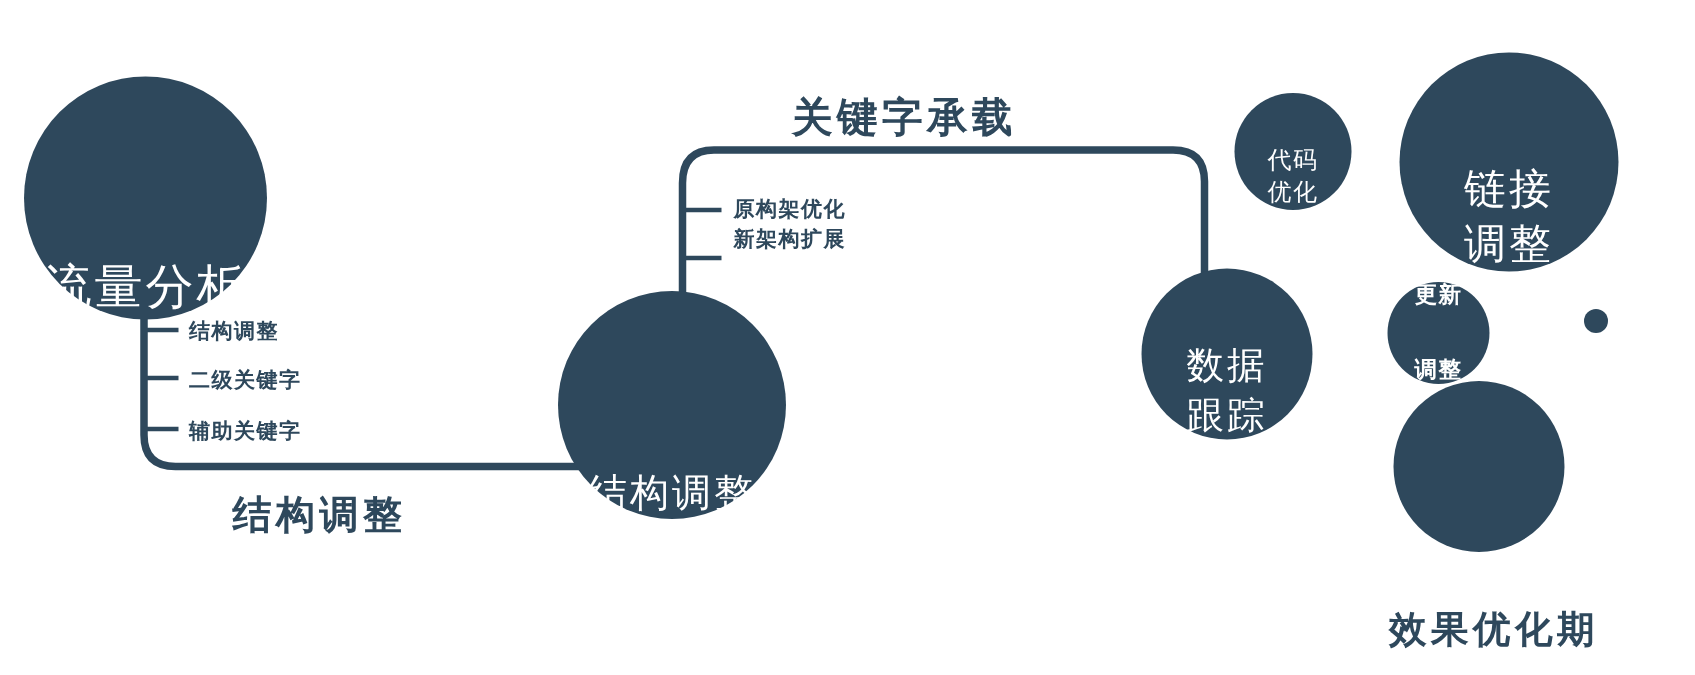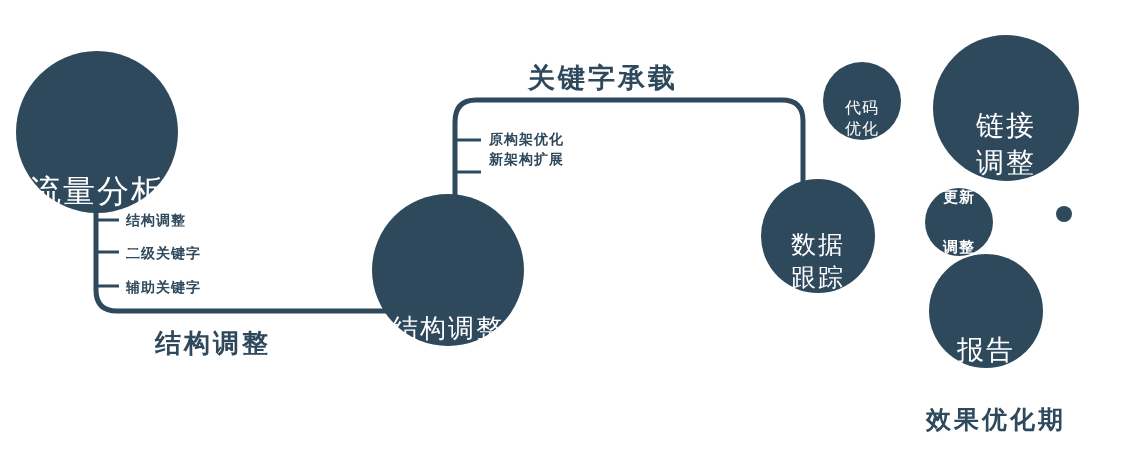--- a/index.html
+++ b/index.html
@@ -123,21 +123,20 @@
   </div>
 
   <div class="node node-update">
     <span>更新</span>
     <span>调整</span>
   </div>
 
   <div class="dot"></div>
 
   <div class="node node-report">
-    <span>报告</span>
   </div>
 
   <div class="flow-label label-user-base">结构调整</div>
   <div class="flow-label label-keyword-carry">关键字承载</div>
   <div class="flow-label label-caption">效果优化期</div>
 
   <div class="branch-label bl-1">结构调整</div>
   <div class="branch-label bl-2">二级关键字</div>
   <div class="branch-label bl-3">辅助关键字</div>
 

